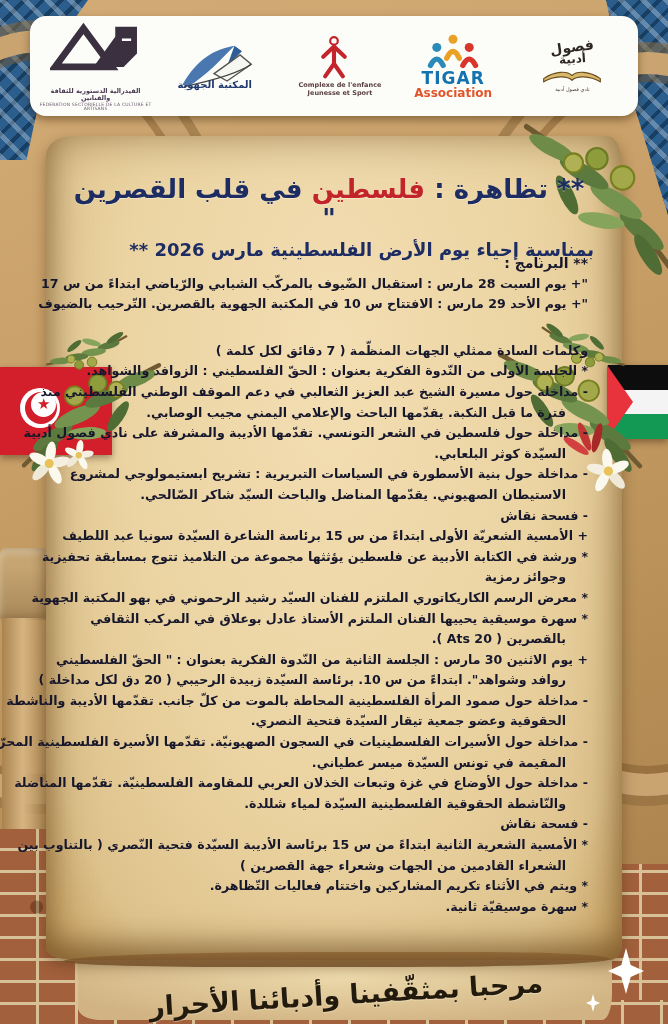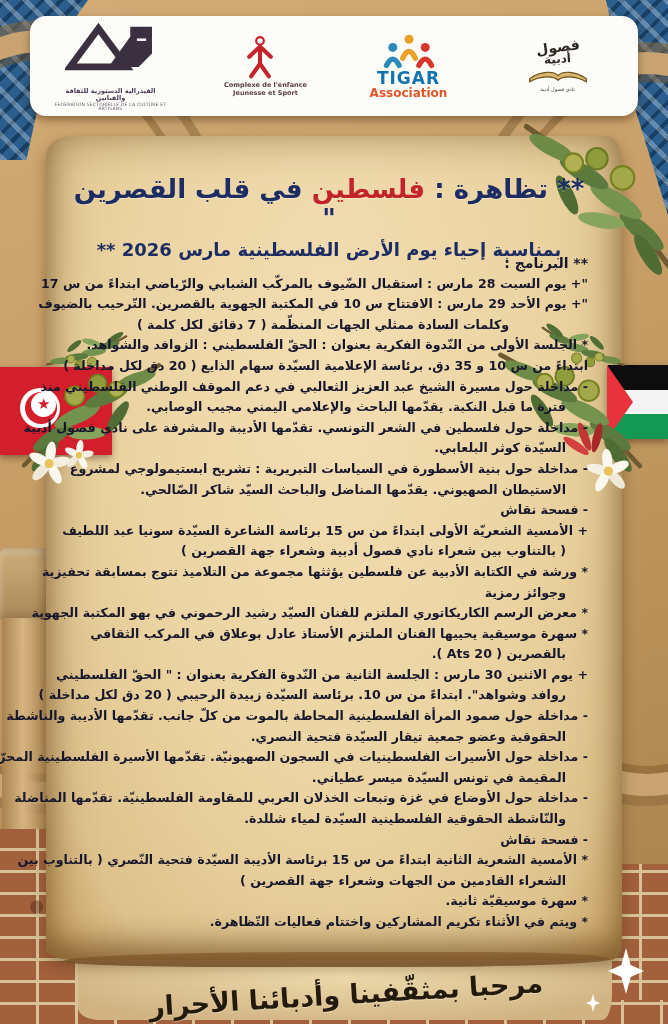--- a/index.html
+++ b/index.html
@@ -53,25 +53,25 @@
   .l-fr2{font-size:6.5px;font-weight:bold;color:#5a4040;margin-top:1px;margin-left:12px;}
   .tigar{font-size:17px;font-weight:bold;color:#1273b0;letter-spacing:1px;margin-top:1px;}
   .tigar-sub{font-size:12px;font-weight:bold;color:#e2542a;margin-top:-1px;}
   .l5-cal1{font-size:14px;font-weight:bold;color:#2e2620;transform:rotate(-8deg);}
   .l5-cal2{font-size:12px;font-weight:bold;color:#2e2620;transform:rotate(-4deg);margin-top:-2px;}
   .l5-sub{font-size:5px;color:#4a3c30;margin-top:2px;}
   
   .title{position:absolute;z-index:6;top:174px;left:64px;right:74px;text-align:center;direction:rtl;}
   .title-line1{font-size:26px;font-weight:bold;color:#1d2d63;text-shadow:0 1px 0 rgba(255,250,235,.4);}
   .title-line1 .red{color:#c3242b;}
-  .title-line2{font-size:18px;font-weight:bold;color:#1d2d63;margin-top:5px;}
+  .title-line2{font-size:18px;font-weight:bold;color:#1d2d63;margin-top:5px;text-align:right;}
   .program{position:absolute;z-index:6;top:253px;right:80px;left:58px;direction:rtl;text-align:right;
     color:#17172c;font-size:12.6px;line-height:20.6px;font-weight:bold;}
   .prog-line{white-space:nowrap;text-align:right;}
-  .prog-line.center{text-align:center;}
+  .prog-line.center{text-align:right;margin-top:26px;}
   .prog-line.indent{padding-right:22px;}
   .prog-line.gap{}
   .prog-line.strong{font-size:14px;}
   
   .flag-tn{position:absolute;z-index:4;left:0;top:367px;width:112px;height:88px;background:#d21f2b;
     box-shadow:0 3px 7px rgba(40,10,5,.4);}
   .tn-disc{position:absolute;left:20px;top:21px;width:40px;height:40px;background:#fff;border-radius:50%;}
   .tn-cres{position:absolute;left:5px;top:4px;width:32px;height:32px;background:#d21f2b;border-radius:50%;}
   .tn-cres2{position:absolute;left:11px;top:4px;width:25px;height:25px;background:#fff;border-radius:50%;}
   .tn-star{position:absolute;left:17px;top:9px;font-size:15px;color:#d21f2b;line-height:1;}
@@ -149,20 +149,29 @@
     <div class="logo">
       <svg viewBox="0 0 110 62" width="92" height="52">
         <path d="M6 56 L40 10 L74 56 Z" fill="none" stroke="#3a3040" stroke-width="8"></path>
         <path d="M52 56 L78 20 L78 8 L104 8 L104 40 L88 56 Z" fill="#3a3040"></path>
         <rect x="86" y="22" width="11" height="3" fill="#fff"></rect>
       </svg>
       <div class="l-ar">الفيدرالية الدستورية للثقافة والفنانين</div>
       <div class="l-fr">FEDERATION SECTORIELLE DE LA CULTURE ET ARTISANS</div>
     </div>
     <div class="logo">
+      <svg viewBox="0 0 90 56" width="86" height="52">
+        <path d="M10 46 C26 18 44 8 66 4 C52 18 36 36 16 48 Z" fill="#4a77b0"></path>
+        <path d="M66 4 L74 10 L58 26 Z" fill="#2f5d96"></path>
+        <path d="M44 34 L72 14 L84 24 L58 42 Z" fill="#f7f7f2" stroke="#555" stroke-width="1.5"></path>
+        <path d="M12 48 C40 42 70 34 84 24" fill="none" stroke="#444" stroke-width="1.5"></path>
+      </svg>
+      <div class="l2-title">المكتبة الجهوية</div>
+    </div>
+    <div class="logo">
       <svg viewBox="0 0 60 70" width="38" height="46">
         <circle cx="30" cy="8" r="6" fill="none" stroke="#c4242b" stroke-width="3.5"></circle>
         <path d="M30 17 L13 33 M30 17 L47 33 M30 17 L30 44 M30 44 L16 64 M30 44 L44 64" stroke="#c4242b" stroke-width="6.5" stroke-linecap="round" fill="none"></path>
       </svg>
       <div class="l-fr2">Complexe de l'enfance</div>
       <div class="l-fr2">Jeunesse et Sport</div>
     </div>
     <div class="logo">
       <svg viewBox="0 0 64 40" width="58" height="36">
         <circle cx="14" cy="16" r="5" fill="#2a8ab8"></circle>
@@ -220,48 +229,46 @@
     <div class="title-line1"><span>** تظاهرة : </span><span class="red">فلسطين</span><span> في قلب القصرين "</span></div>
     <div class="title-line2">بمناسبة إحياء يوم الأرض الفلسطينية مارس 2026 **</div>
   </div>
 
   <div class="program">
       <div class="prog-line strong">** البرنامج :</div>
       <div class="prog-line">"+ يوم السبت 28 مارس : استقبال الضّيوف بالمركّب الشبابي والرّياضي ابتداءً من س 17</div>
       <div class="prog-line">"+ يوم الأحد 29 مارس : الافتتاح س 10 في المكتبة الجهوية بالقصرين. التّرحيب بالضيوف</div>
       <div class="prog-line center">وكلمات السادة ممثلي الجهات المنظّمة ( 7 دقائق لكل كلمة )</div>
       <div class="prog-line">* الجلسة الأولى من النّدوة الفكرية بعنوان : الحقّ الفلسطيني : الزوافد والشواهد.</div>
-      <div class="prog-line">ابتداءً من س 10 و 35 دق. برئاسة الإعلامية السيّدة سهام الذايع ( 20 دق لكل مداخلة )</div>
       <div class="prog-line">- مداخلة حول مسيرة الشيخ عبد العزيز الثعالبي في دعم الموقف الوطني الفلسطيني منذ</div>
       <div class="prog-line indent">فترة ما قبل النكبة. يقدّمها الباحث والإعلامي اليمني مجيب الوصابي.</div>
       <div class="prog-line">- مداخلة حول فلسطين في الشعر التونسي. تقدّمها الأديبة والمشرفة على نادي فصول أدبية</div>
       <div class="prog-line indent">السيّدة كوثر البلعابي.</div>
       <div class="prog-line">- مداخلة حول بنية الأسطورة في السياسات التبريرية : تشريح ابستيمولوجي لمشروع</div>
       <div class="prog-line indent">الاستيطان الصهيوني. يقدّمها المناضل والباحث السيّد شاكر الصّالحي.</div>
       <div class="prog-line">- فسحة نقاش</div>
       <div class="prog-line">+ الأمسية الشعريّة الأولى ابتداءً من س 15 برئاسة الشاعرة السيّدة سونيا عبد اللطيف</div>
-      <div class="prog-line indent">( بالتناوب بين شعراء نادي فصول أدبية وشعراء جهة القصرين )</div>
       <div class="prog-line">* ورشة في الكتابة الأدبية عن فلسطين يؤثثها مجموعة من التلاميذ تتوج بمسابقة تحفيزية</div>
       <div class="prog-line indent">وجوائز رمزية</div>
       <div class="prog-line">* معرض الرسم الكاريكاتوري الملتزم للفنان السيّد رشيد الرحموني في بهو المكتبة الجهوية</div>
       <div class="prog-line">* سهرة موسيقية يحييها الفنان الملتزم الأستاذ عادل بوعلاق في المركب الثقافي</div>
       <div class="prog-line indent">بالقصرين ( Ats 20 ).</div>
       <div class="prog-line gap">+ يوم الاثنين 30 مارس : الجلسة الثانية من النّدوة الفكرية بعنوان : " الحقّ الفلسطيني</div>
       <div class="prog-line indent">روافد وشواهد". ابتداءً من س 10. برئاسة السيّدة زبيدة الرحيبي ( 20 دق لكل مداخلة )</div>
       <div class="prog-line">- مداخلة حول صمود المرأة الفلسطينية المحاطة بالموت من كلّ جانب. تقدّمها الأديبة والناشطة</div>
       <div class="prog-line indent">الحقوقية وعضو جمعية تيقار السيّدة فتحية النصري.</div>
       <div class="prog-line">- مداخلة حول الأسيرات الفلسطينيات في السجون الصهيونيّة. تقدّمها الأسيرة الفلسطينية المحرّرة</div>
       <div class="prog-line indent">المقيمة في تونس السيّدة ميسر عطياني.</div>
       <div class="prog-line">- مداخلة حول الأوضاع في غزة وتبعات الخذلان العربي للمقاومة الفلسطينيّة. تقدّمها المناضلة</div>
       <div class="prog-line indent">والنّاشطة الحقوقية الفلسطينية السيّدة لمياء شللدة.</div>
       <div class="prog-line">- فسحة نقاش</div>
       <div class="prog-line">* الأمسية الشعرية الثانية ابتداءً من س 15 برئاسة الأديبة السيّدة فتحية النّصري ( بالتناوب بين</div>
       <div class="prog-line indent">الشعراء القادمين من الجهات وشعراء جهة القصرين )</div>
+      <div class="prog-line">* ويتم في الأثناء تكريم المشاركين واختتام فعاليات التّظاهرة.</div>
       <div class="prog-line">* سهرة موسيقيّة ثانية.</div>
-      <div class="prog-line">* ويتم في الأثناء تكريم المشاركين واختتام فعاليات التّظاهرة.</div>
     </div>
 
   <div class="sparkle sp1"></div>
   <div class="sparkle sp2"></div>
 
   <div class="footer">مرحبا بمثقّفينا وأدبائنا الأحرار</div>
 
 </div>
 
 </body></html>

